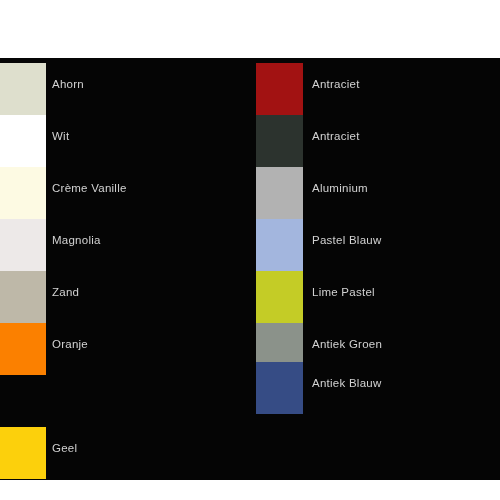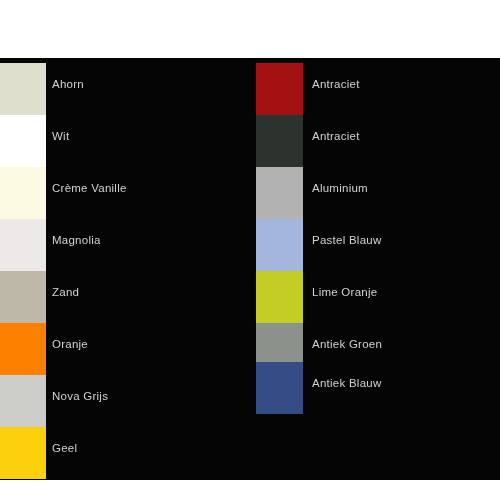--- a/index.html
+++ b/index.html
@@ -90,24 +90,20 @@
           <span class="label">Magnolia</span>
         </div>
         <div class="swatch-row" style="top: 213px; padding-left: 16px;">
           <span class="chip" title="#beb8a8" style="background: rgb(190, 184, 168);"></span>
           <span class="label">Zand</span>
         </div>
         <div class="swatch-row" style="top: 265px;">
           <span class="chip" title="#fb8000" style="background: rgb(251, 128, 0);"></span>
           <span class="label">Oranje</span>
         </div>
-        <div class="swatch-row" style="top: 317px;">
-          <span class="chip" title="#ccccc8" style="background: rgb(204, 204, 200);"></span>
-          <span class="label">Nova Grijs</span>
-        </div>
         <div class="swatch-row" style="top: 369px;">
           <span class="chip" title="#fcd00c" style="background: rgb(252, 208, 12);"></span>
           <span class="label">Geel</span>
         </div>
       </div>
     <div class="column" id="col-right">
         <div class="swatch-row" style="top: 5px;">
           <span class="chip" title="#a21212" style="background: rgb(162, 18, 18);"></span>
           <span class="label">Antraciet</span>
         </div>
@@ -118,21 +114,21 @@
         <div class="swatch-row" style="top: 109px;">
           <span class="chip" title="#b2b2b2" style="background: rgb(178, 178, 178);"></span>
           <span class="label">Aluminium</span>
         </div>
         <div class="swatch-row" style="top: 161px;">
           <span class="chip" title="#a3b6de" style="background: rgb(163, 182, 222);"></span>
           <span class="label">Pastel Blauw</span>
         </div>
         <div class="swatch-row" style="top: 213px;">
           <span class="chip" title="#c4cc26" style="background: rgb(196, 204, 38);"></span>
-          <span class="label">Lime Oranje</span>
+          <span class="label">Lime Pastel</span>
         </div>
         <div class="swatch-row" style="top: 265px;">
           <span class="chip" title="#8b928a" style="background: rgb(139, 146, 138);"></span>
           <span class="label">Antiek Groen</span>
         </div>
         <div class="swatch-row" style="top: 304px;">
           <span class="chip" title="#364c85" style="background: rgb(54, 76, 133);"></span>
           <span class="label">Antiek Blauw</span>
         </div>
       </div>

